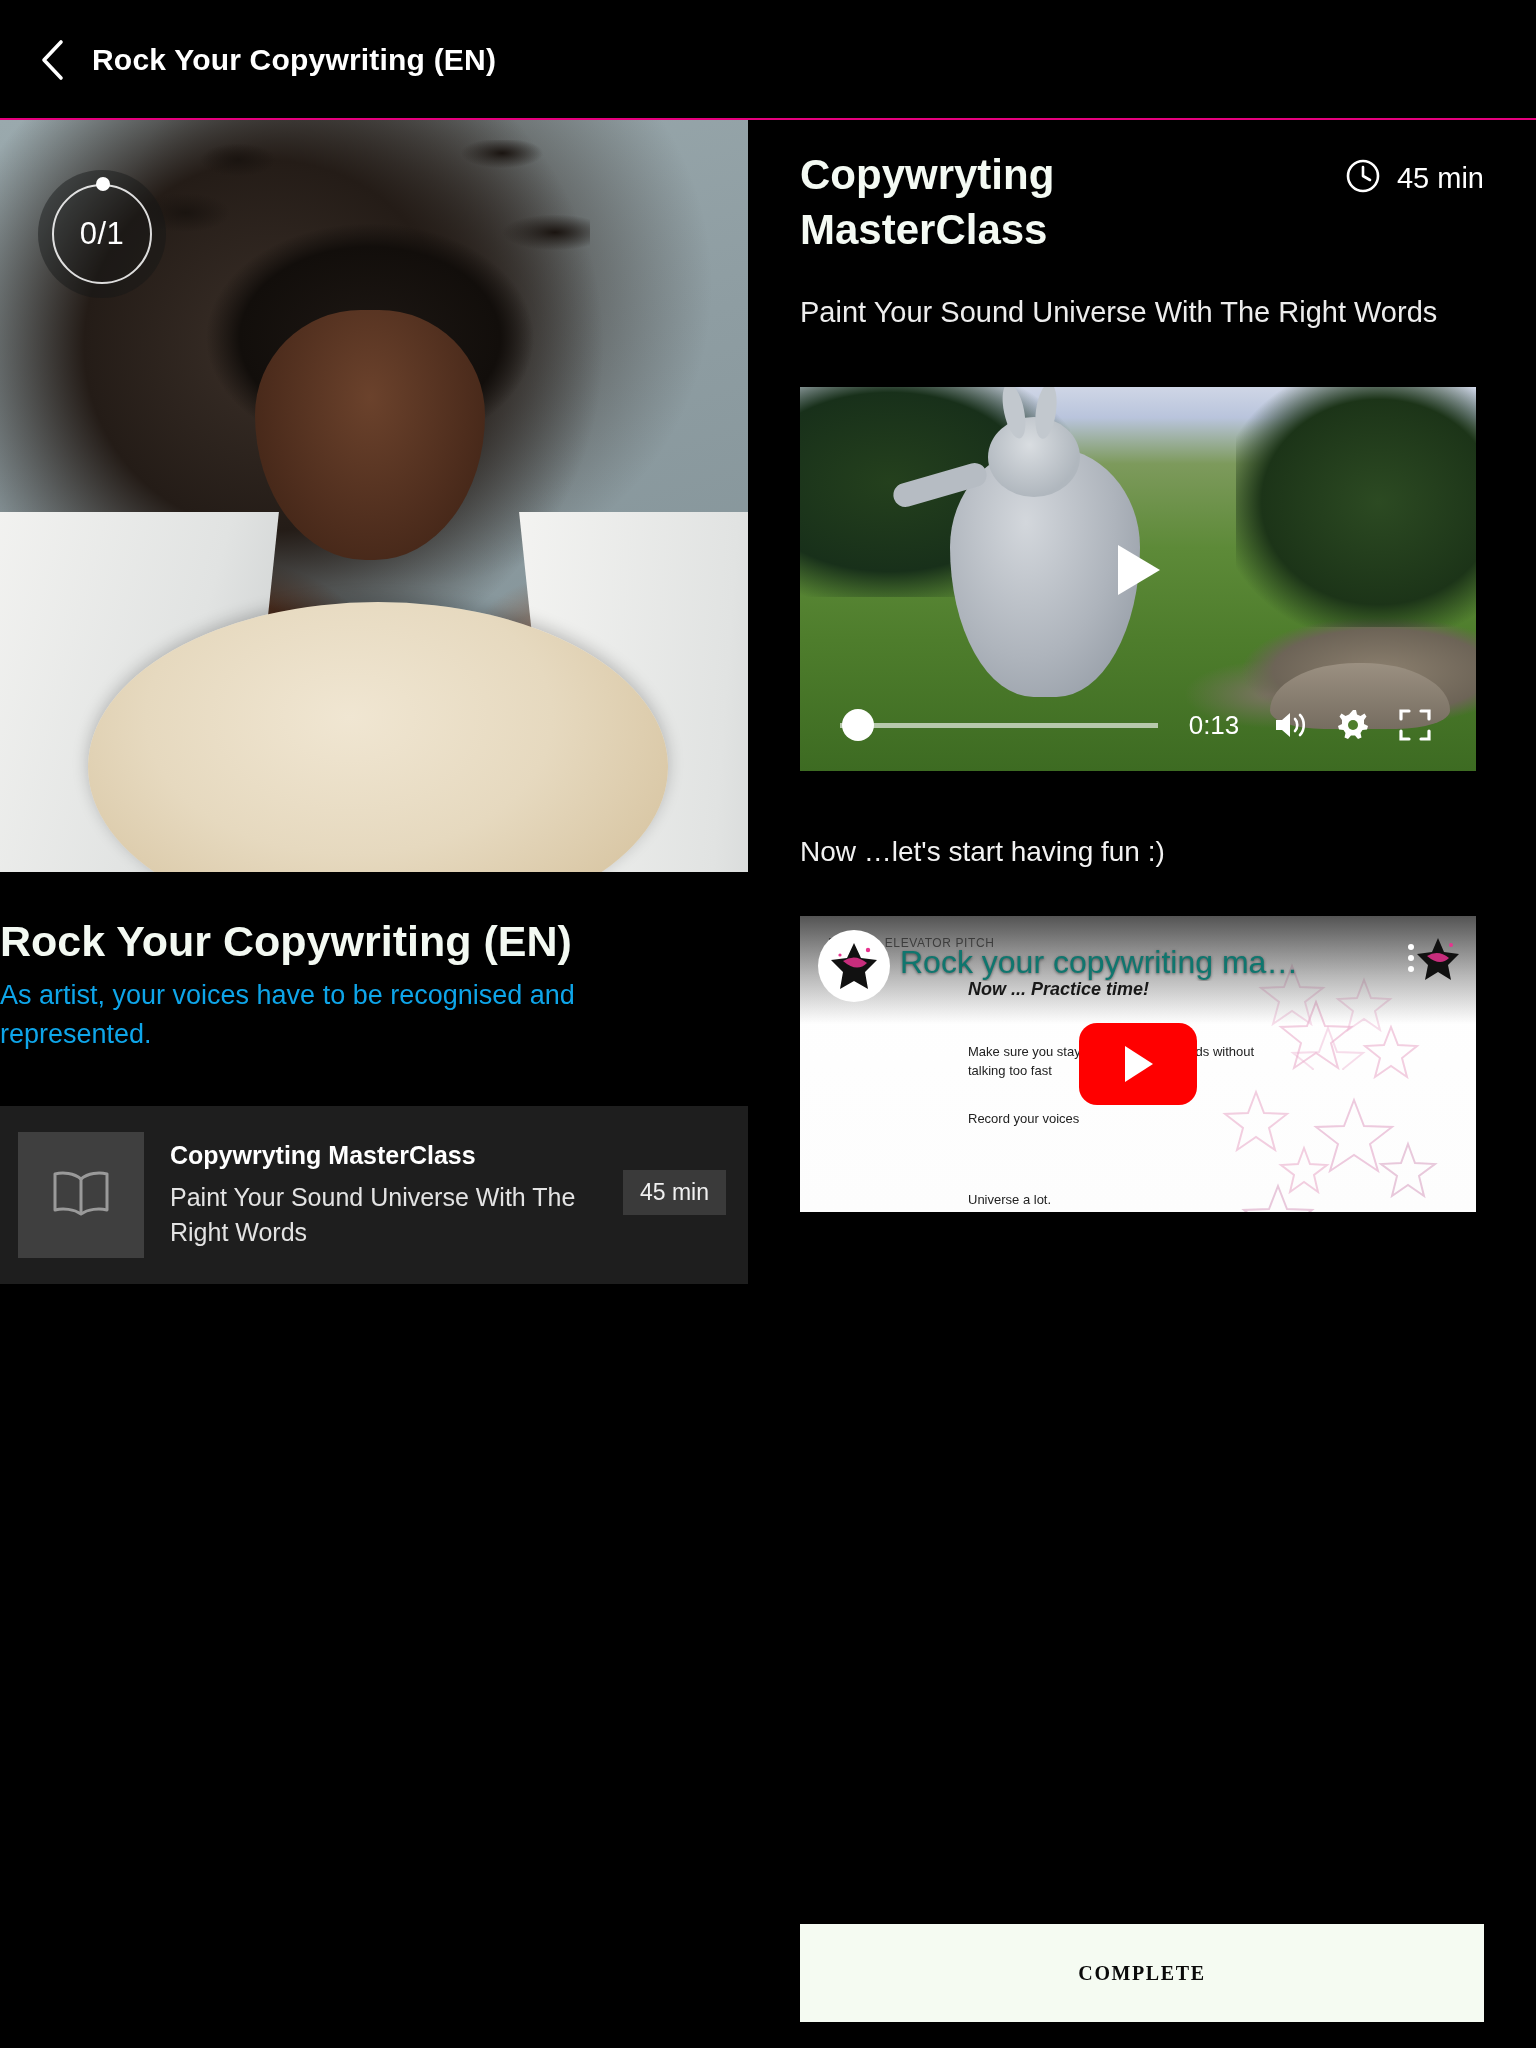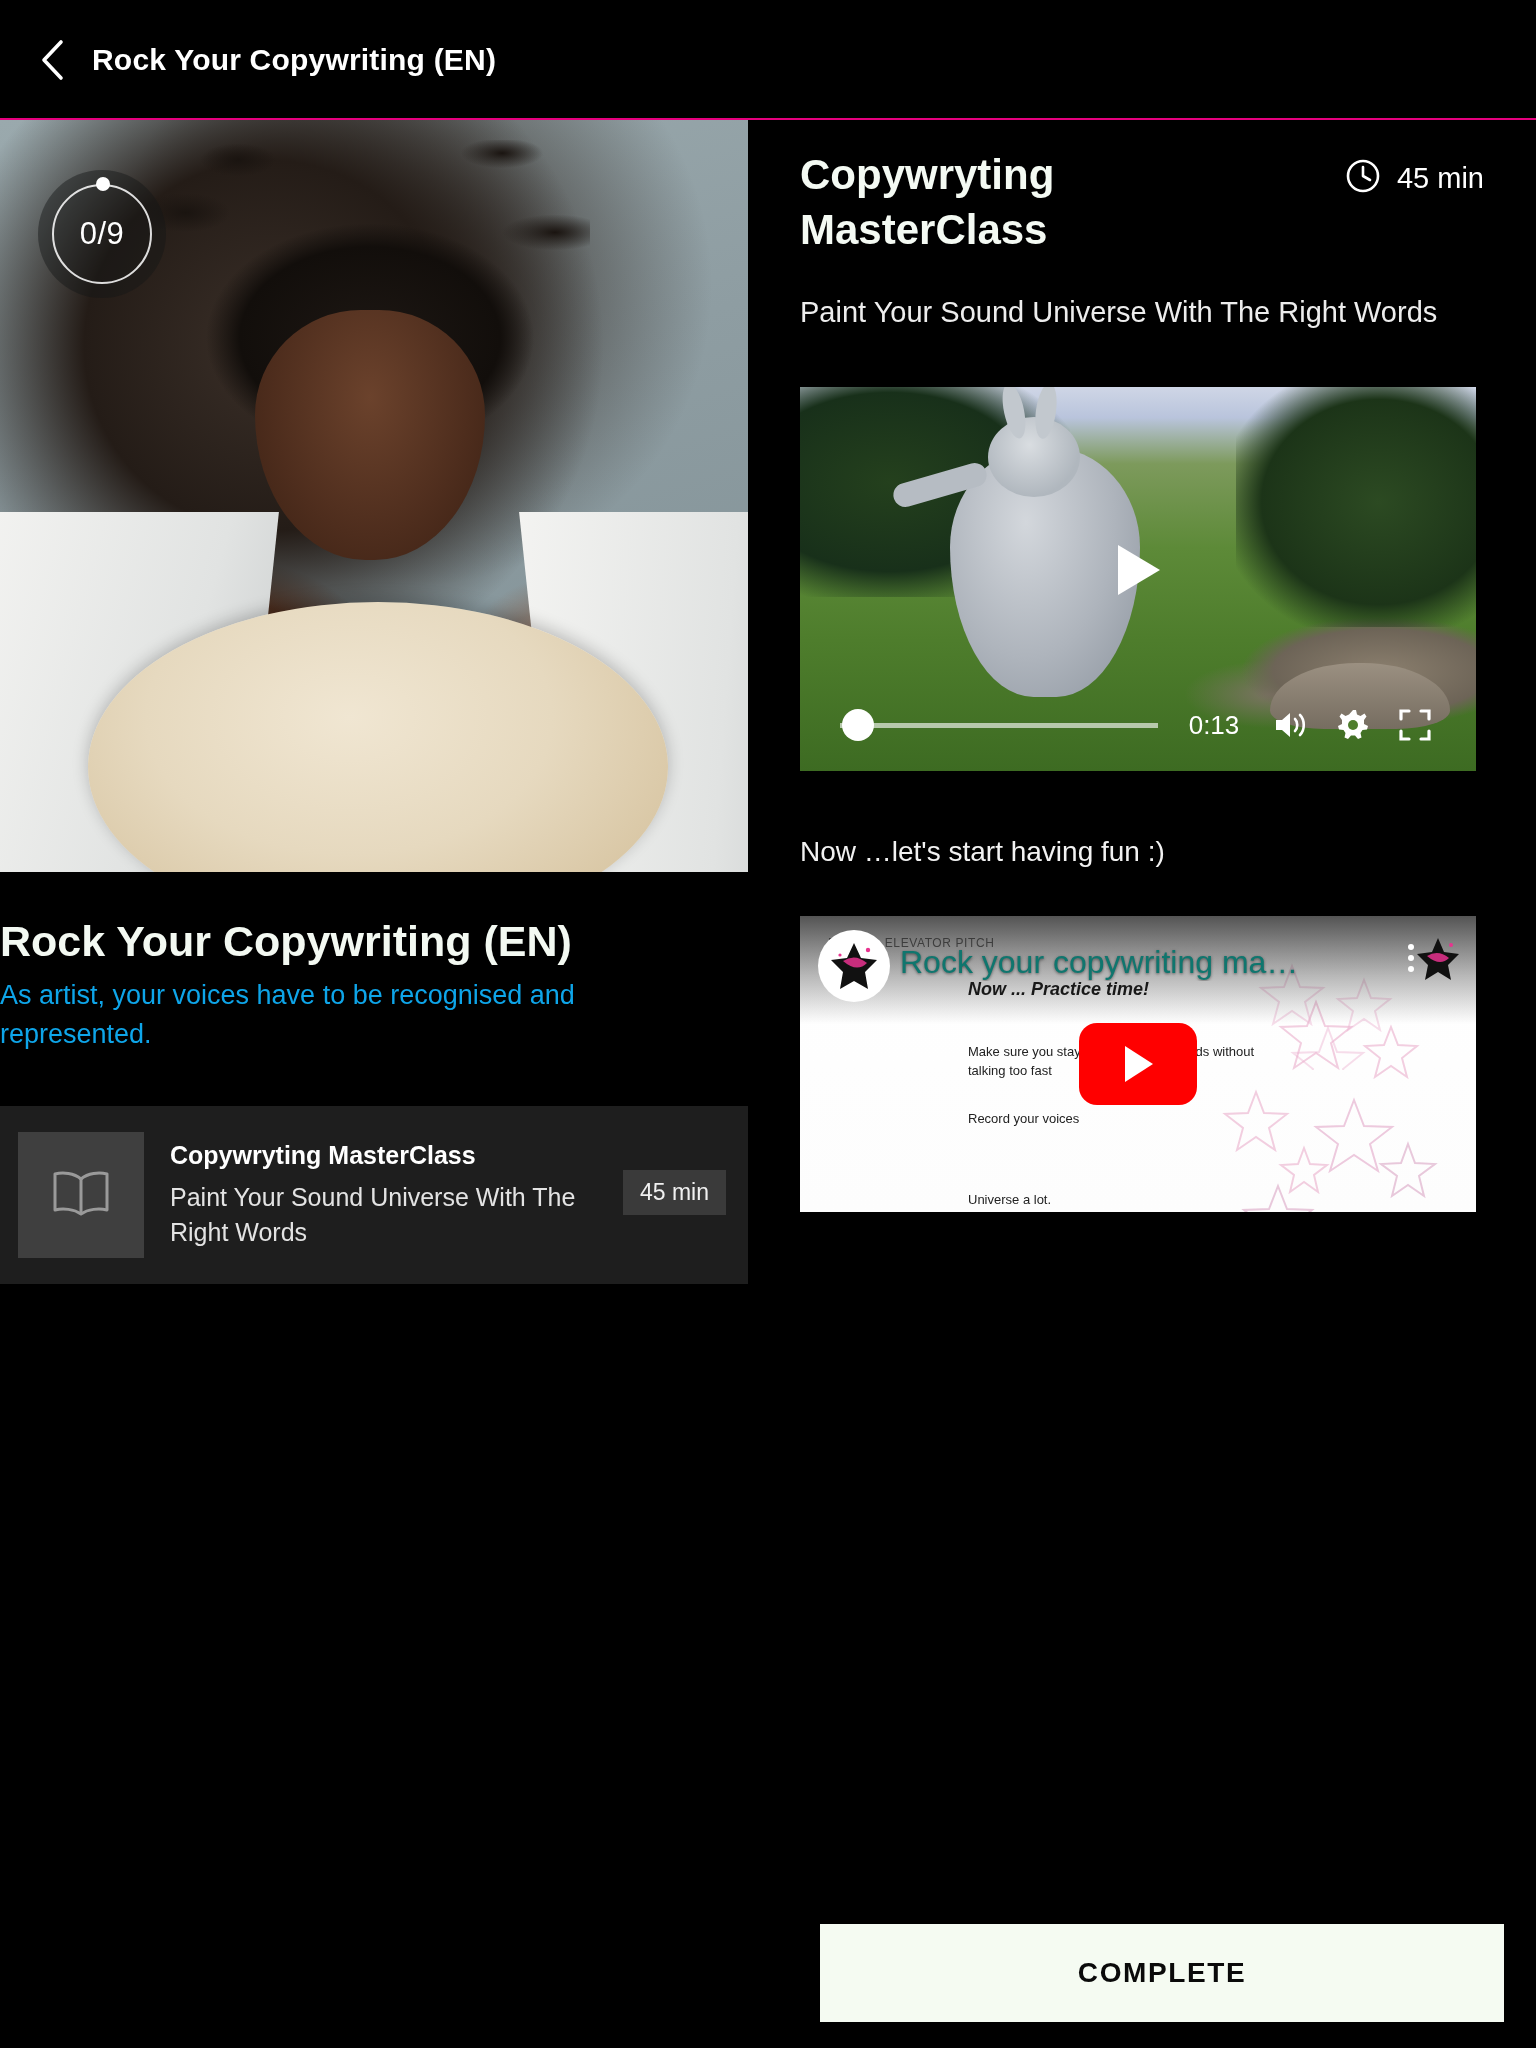--- a/index.html
+++ b/index.html
@@ -467,26 +467,25 @@
   .complete-wrap {
     position: absolute;
     left: 52px; right: 52px; bottom: 26px;
   }
   .complete-btn {
     width: 100%;
     height: 98px;
     background: #f5fbf2;
     color: #0a0a0a;
     border: none;
-    font-family: Liberation Sans, sans-serif;
-    font-size: 28px;
+    font-family: Liberation Serif, serif;
+    font-size: 20px;
     font-weight: bold;
     letter-spacing: 1.6px;
     cursor: pointer;
-    margin-left: 20px;
   }
 </style>
 </head>
 <body>
 
 <div class="app-header">
   <div class="back-btn">
     <span>
       <svg width="26" height="42" viewBox="0 0 26 42" fill="none">
         <path d="M22 3 L5 21 L22 39" stroke="#ffffff" stroke-width="3.6" stroke-linecap="round" stroke-linejoin="round"></path>
@@ -505,21 +504,21 @@
       <div class="hero-photo"></div>
       <div class="hero-shirt"></div>
       <div class="hero-shirt r"></div>
       <div class="hero-hair"></div>
       <div class="hero-face"></div>
       <div class="hero-drum"></div>
 
       <div class="progress-badge">
         <div class="progress-ring"></div>
         <div class="progress-dot"></div>
-        <div class="progress-text">0/9</div>
+        <div class="progress-text">0/1</div>
       </div>
     </div>
 
     <h1 class="course-title">Rock Your Copywriting (EN)</h1>
     <p class="course-desc">As artist, your voices have to be recognised and represented.</p>
 
     <div class="lesson-card">
       <div class="lesson-thumb">
         <span>
           <svg width="62" height="52" viewBox="0 0 62 52" fill="none">

